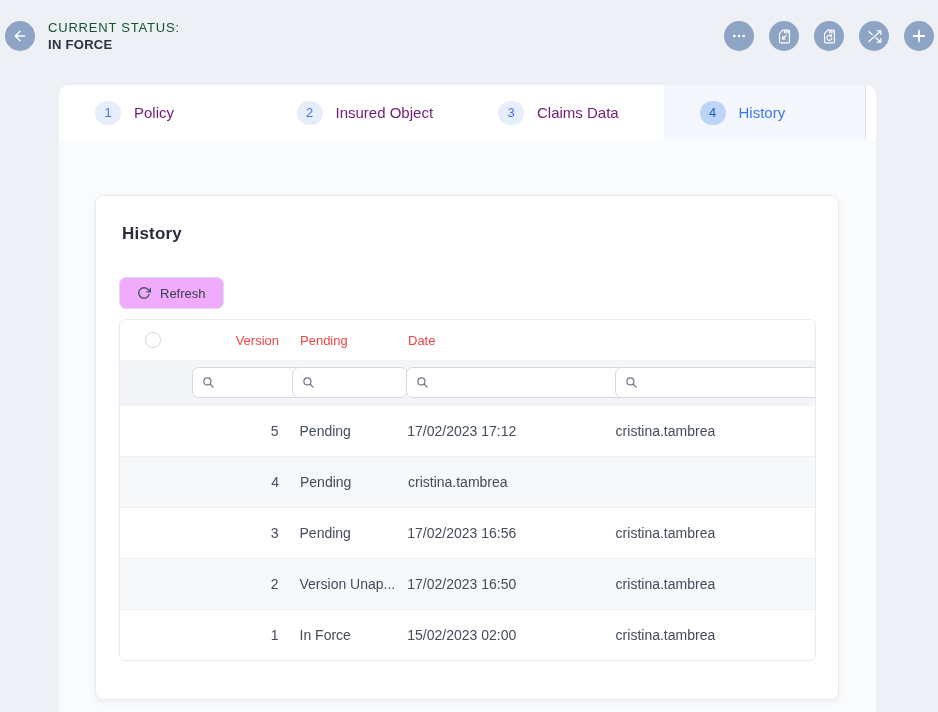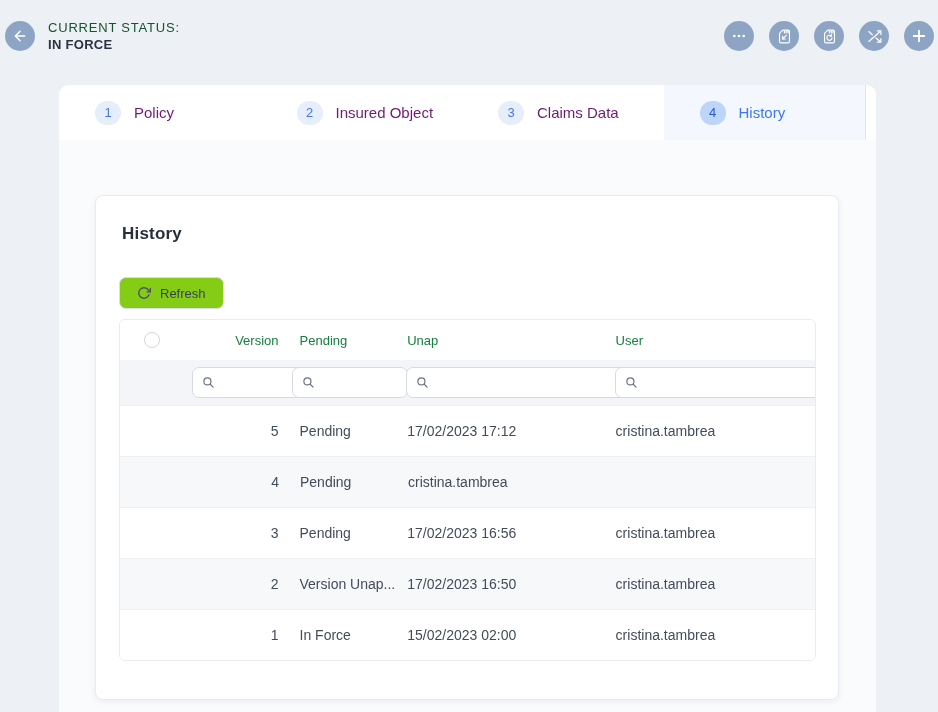--- a/index.html
+++ b/index.html
@@ -61,34 +61,34 @@
     position:absolute; left:36px; top:110px; width:744px; height:505px;
     background:#ffffff; border:1px solid #e8ebf1; border-radius:8px;
     box-shadow:0 2px 6px rgba(30,40,60,0.06);
   }
   .card-title {
     position:absolute; top:28px; left:26px;
     font-size:17px; font-weight:600; color:#272e3b; letter-spacing:0.2px;
   }
   .refresh-btn {
     position:absolute; top:81px; left:23px; height:32px;
-    background:#84cc16; border:1px solid #d9dee5; border-radius:7px;
+    background:#f0abfc; border:1px solid #d9dee5; border-radius:7px;
     display:flex; align-items:center; gap:9px; padding:0 17px;
     font-size:13px; color:#39414e; cursor:pointer;
     font-family:"Liberation Sans", sans-serif;
   }
 
   
   .grid {
     position:absolute; top:123px; left:23px; width:697px;
     border:1px solid #e8ebf1; border-radius:6px; overflow:hidden;
     background:#fff;
   }
   .trow { display:flex; align-items:center; }
-  .thead { height:40px; font-size:13px; color:#15803d; background:#fff; }
+  .thead { height:40px; font-size:13px; color:#ef4444; background:#fff; }
   .tfilters { height:45px; background:#f3f5f8; }
   .drow {
     height:51px; font-size:14px; color:#434c5b;
     border-top:1px solid #eef0f3; background:#fff; cursor:pointer;
   }
   .drow:nth-child(even) { background:#f6f8fa; }
 
   .c-select  { width:65px;  display:flex; justify-content:center; }
   .c-version { width:100px; text-align:right; padding-right:6px; }
   .c-status  { width:115px; padding-left:15px; white-space:nowrap; overflow:hidden; }
@@ -224,22 +224,21 @@
     </button>
 
     <div class="grid">
 
       <div class="trow thead">
         <div class="c-select">
           <div class="circle-checkbox"></div>
         </div>
         <div class="c-version">Version</div>
         <div class="c-status">Pending</div>
-        <div class="c-date">Unap</div>
-        <div class="c-user">User</div>
+        <div class="c-date">Date</div>
       </div>
 
       <div class="trow tfilters">
         <div class="c-select"></div>
         <div class="c-version fcell">
           <div class="filter-input">
             <span class="icon">
               <svg width="13" height="13" viewBox="0 0 24 24" fill="none" stroke="#6b7484" stroke-width="2.2" stroke-linecap="round">
                 <circle cx="10" cy="10" r="6.5"></circle>
                   <line x1="15.2" y1="15.2" x2="20.5" y2="20.5"></line>

